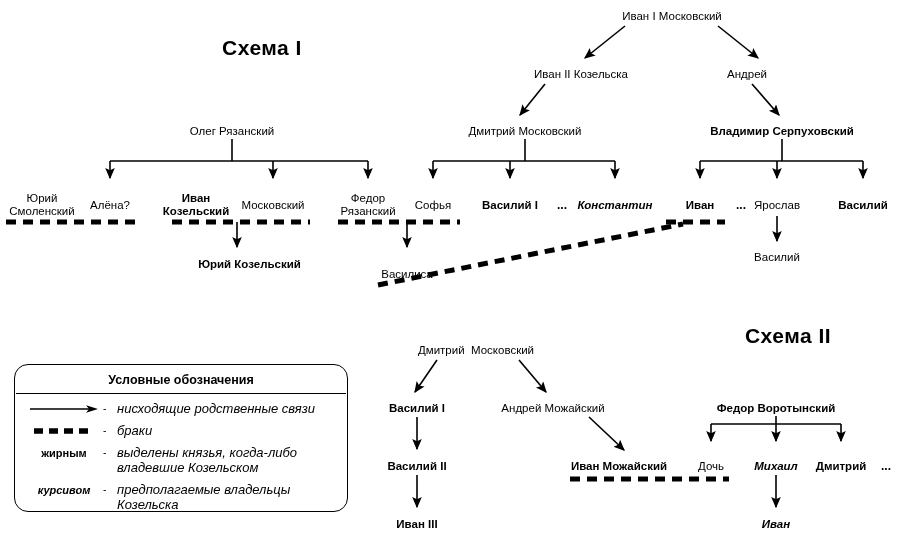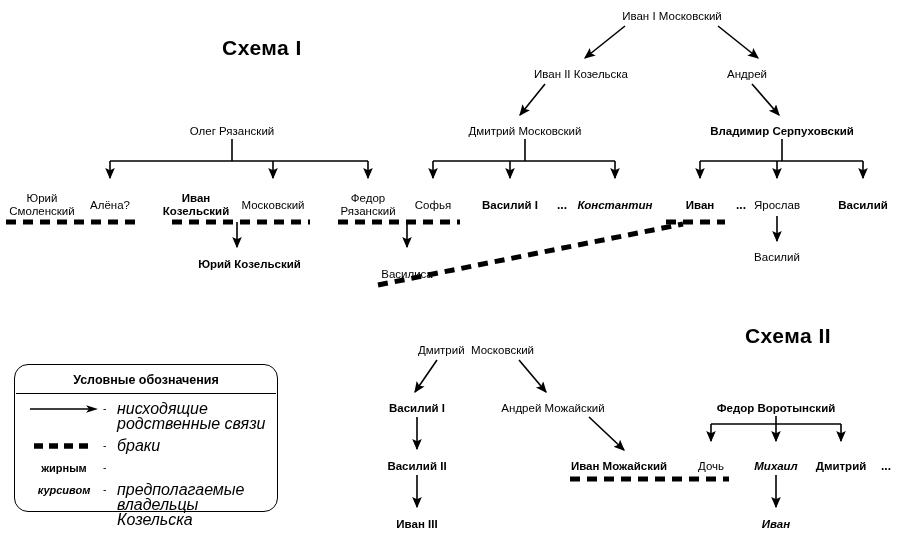--- a/index.html
+++ b/index.html
@@ -31,21 +31,21 @@
     font-size:21px;
     font-weight:bold;
     letter-spacing:0.5px;
     transform:translateX(-50%);
     white-space:pre;
   }
 
   
   #legend{
     position:absolute;
-    left:14px;top:364px;width:264px;height:148px;
+    left:14px;top:364px;width:334px;height:148px;
     border:1.6px solid #000;
     border-radius:14px;
     box-sizing:border-box;
     background:#fff;
   }
   #legend-title{
     text-align:center;
     font-size:12.5px;
     font-weight:bold;
     padding-top:8px;
@@ -59,21 +59,21 @@
     margin-top:7px;
   }
   .leg-sym{
     width:78px;flex:0 0 78px;
     font-size:11px;font-weight:bold;
     display:flex;align-items:center;justify-content:center;
     min-height:15px;
   }
   .leg-dash{font-size:10.5px;flex:0 0 12px;padding-top:1px;}
   .leg-txt{
-    font-size:16px;font-style:italic;
+    font-size:13px;font-style:italic;
     line-height:15px;
     padding-left:2px;
   }
   .leg-sym svg{display:block;}
 </style>
 </head>
 <body>
 
 <div id="canvas">
 
@@ -226,20 +226,22 @@
           <line x1="6" y1="5" x2="60" y2="5" stroke="#000" stroke-width="5.5" stroke-dasharray="9 6"></line>
         </svg>
       </div>
       <div class="leg-dash">-</div>
       <div class="leg-txt">браки</div>
     </div>
 
     <div class="leg-row">
       <div class="leg-sym">жирным</div>
       <div class="leg-dash">-</div>
+      <div class="leg-txt" style="white-space:pre-line;">выделены князья,  когда-либо
+владевшие Козельском</div>
     </div>
 
     <div class="leg-row" style="">
       <div class="leg-sym" style="font-style:italic;">курсивом</div>
       <div class="leg-dash">-</div>
       <div class="leg-txt">предполагаемые владельцы Козельска</div>
     </div>
   </div>
 
 </div>

